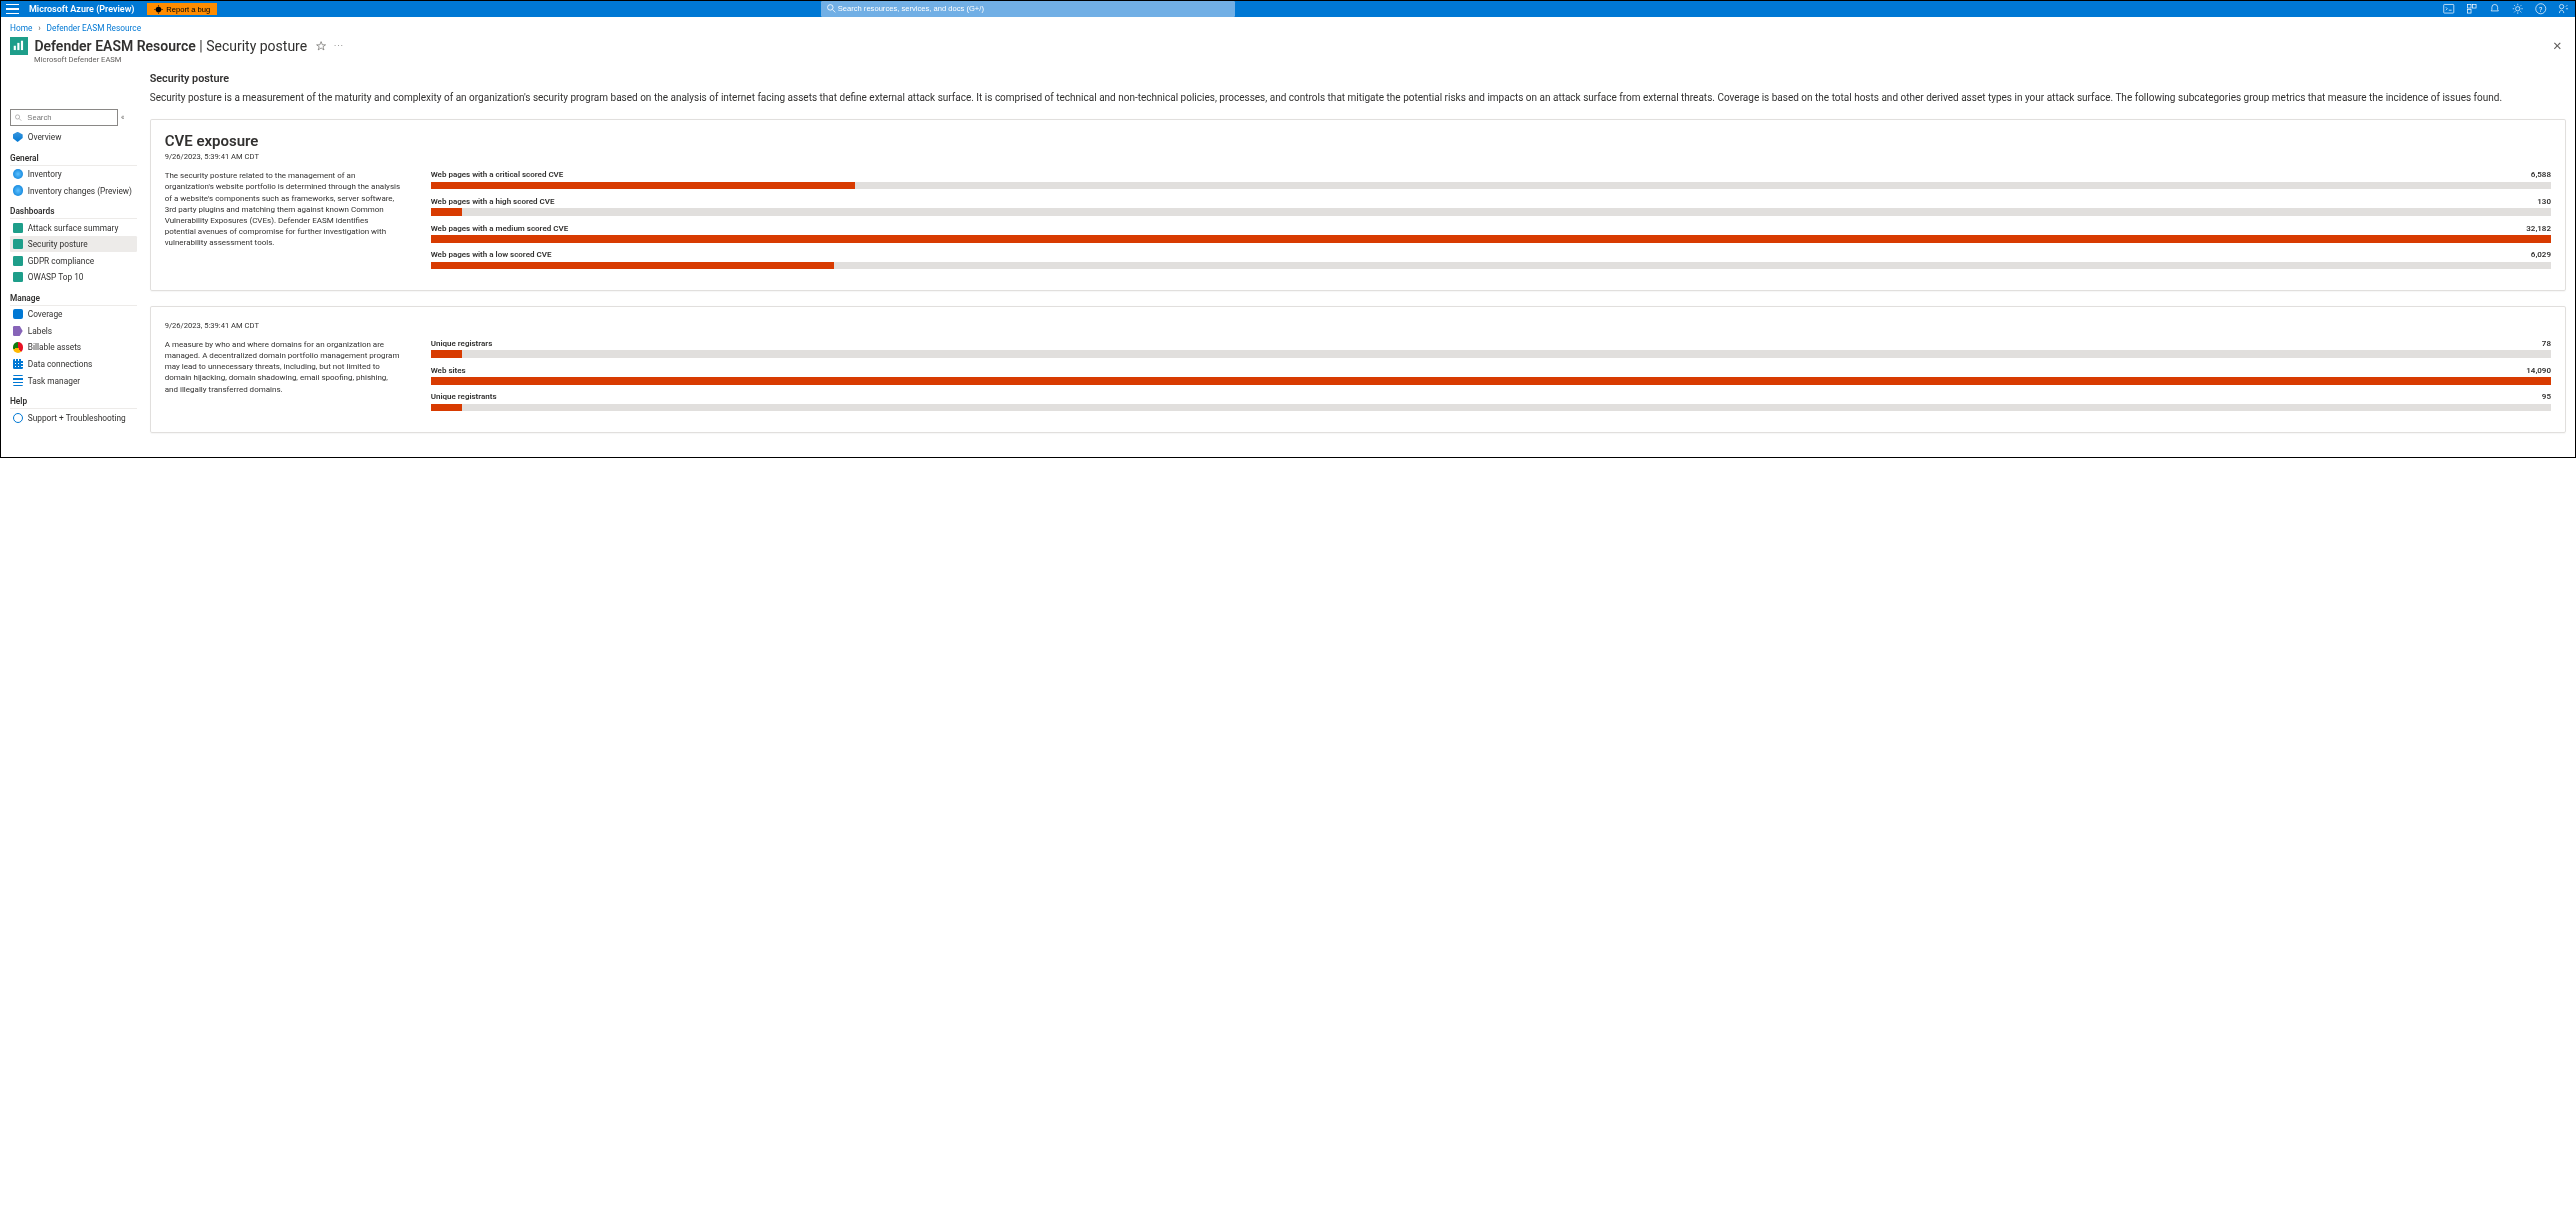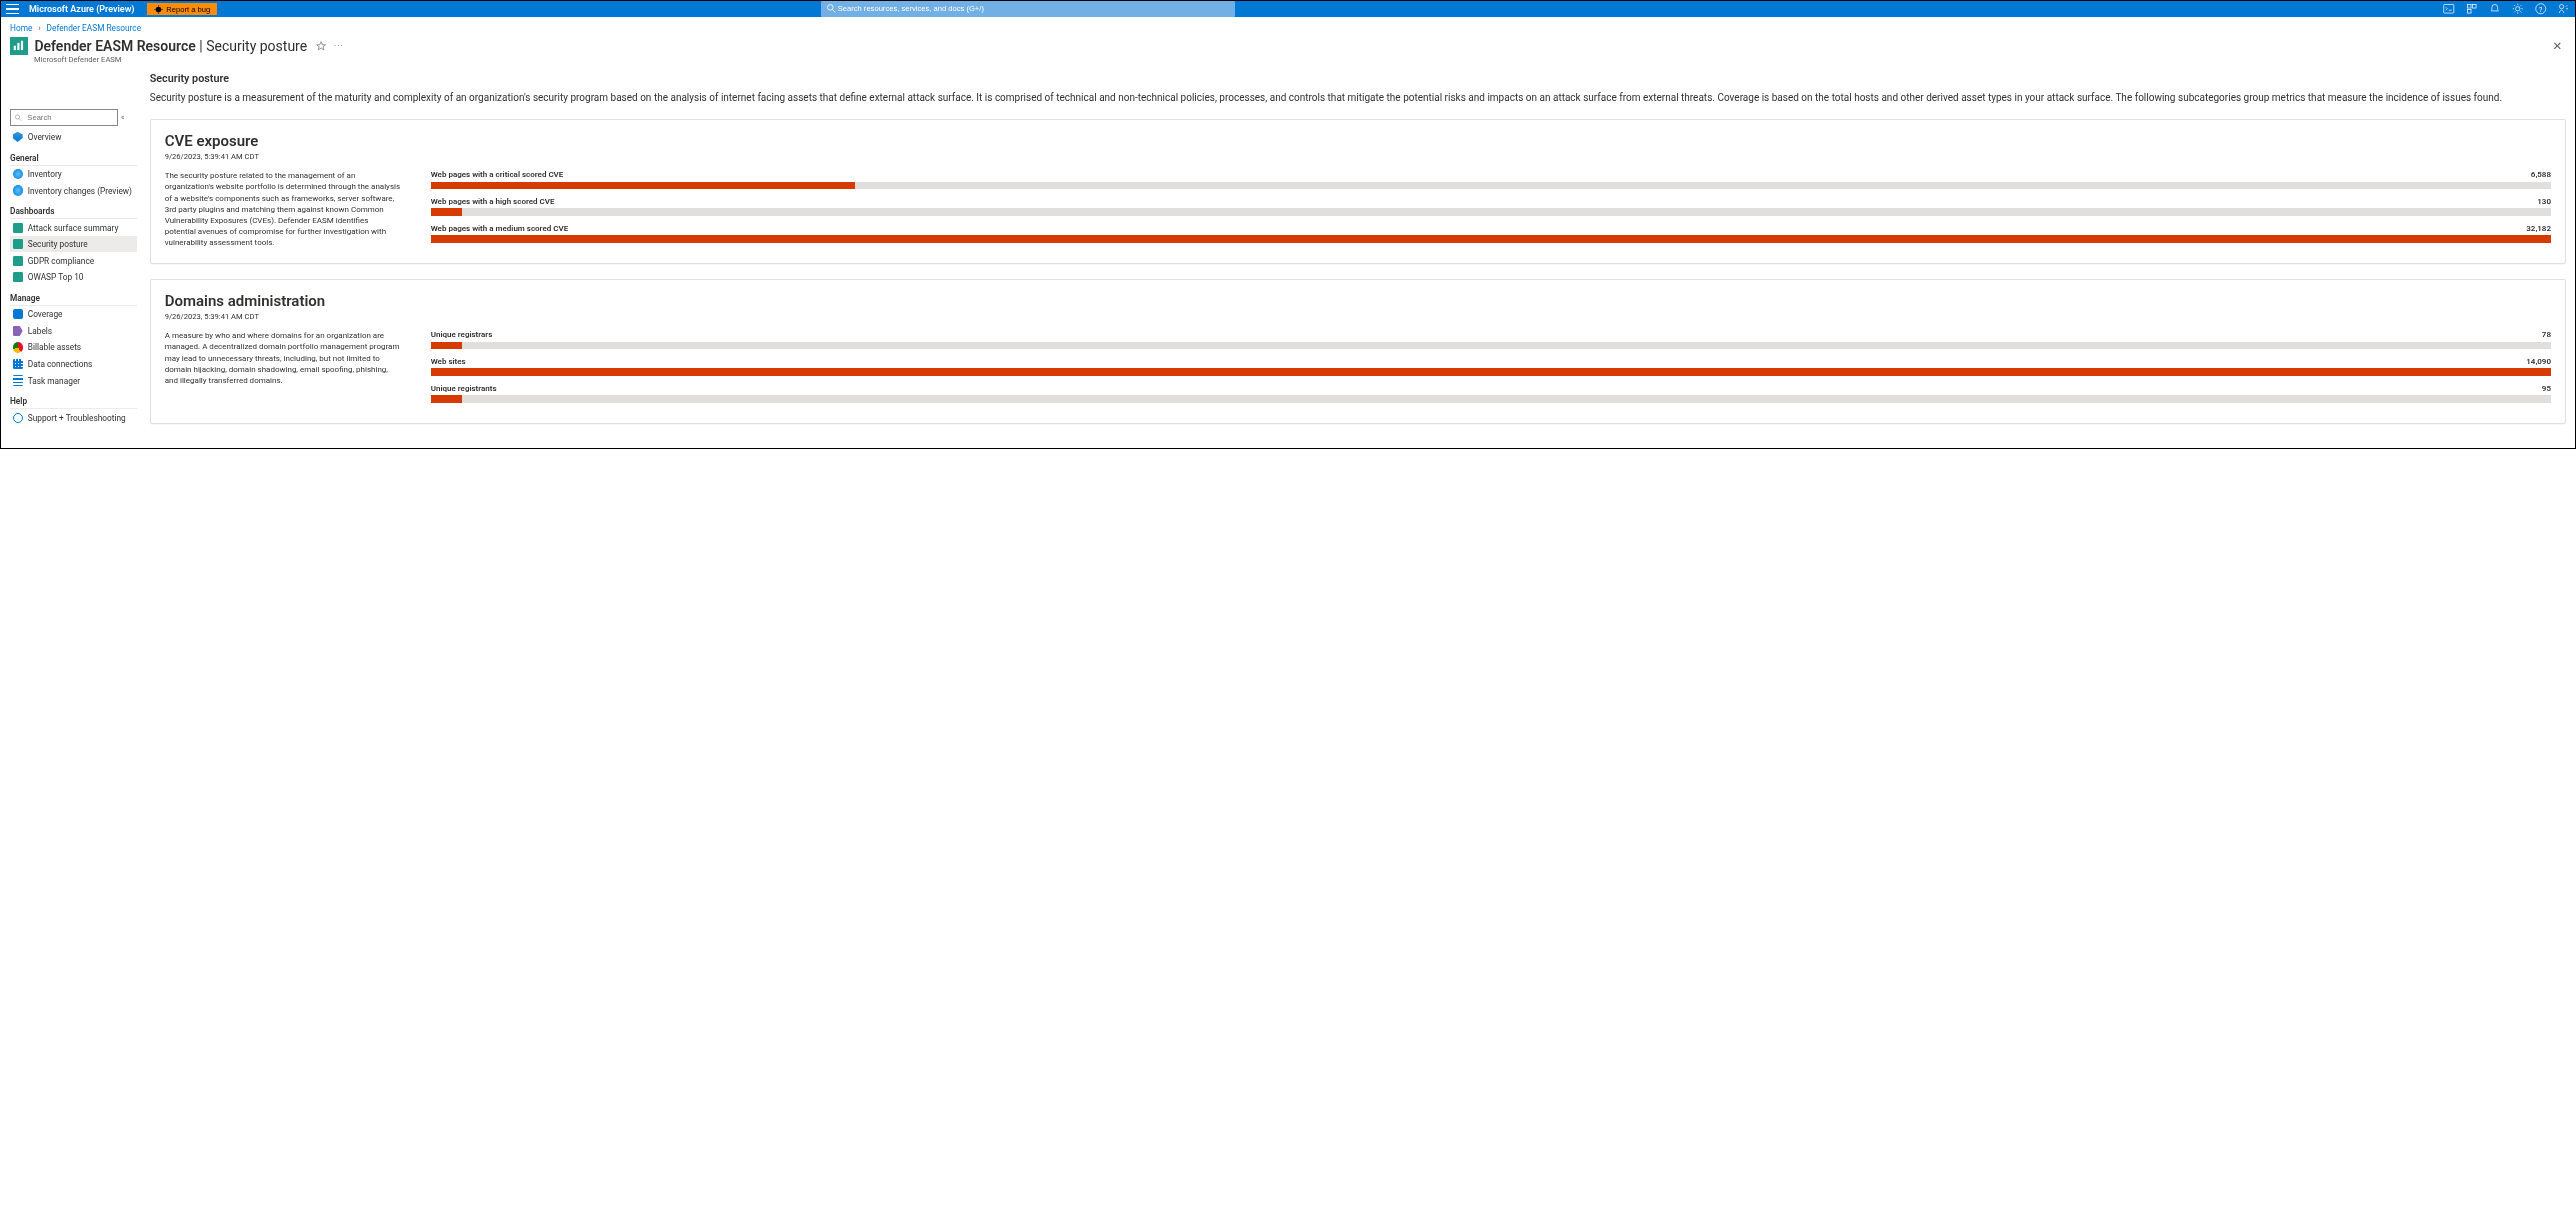--- a/index.html
+++ b/index.html
@@ -327,26 +327,34 @@
           </div>
           <div class="metric">
             <div class="metric-head">
               <span>Web pages with a medium scored CVE</span>
               <span>32,182</span>
             </div>
             <div class="bar">
                 <div class="bar-fill" style="width: 100%;"></div>
               </div>
           </div>
+          <div class="metric">
+            <div class="metric-head">
+              <span>Web pages with a low scored CVE</span>
+              <span>6,029</span>
+            </div>
+            <div class="bar">
+                <div class="bar-fill" style="width: 19%;"></div>
+              </div>
+          </div>
         </div>
       </div>
     </div>
 
     <div class="card">
-      <h3>Domains administration</h3>
       <div class="ts">9/26/2023, 5:39:41 AM CDT</div>
       <div class="card-body">
         <div class="card-desc">A measure by who and where domains for an organization are managed. A decentralized domain portfolio management program may lead to unnecessary threats, including, but not limited to domain hijacking, domain shadowing, email spoofing, phishing, and illegally transferred domains.</div>
         <div class="metrics">
           <div class="metric">
             <div class="metric-head">
               <span>Unique registrars</span>
               <span>78</span>
             </div>
             <div class="bar">

